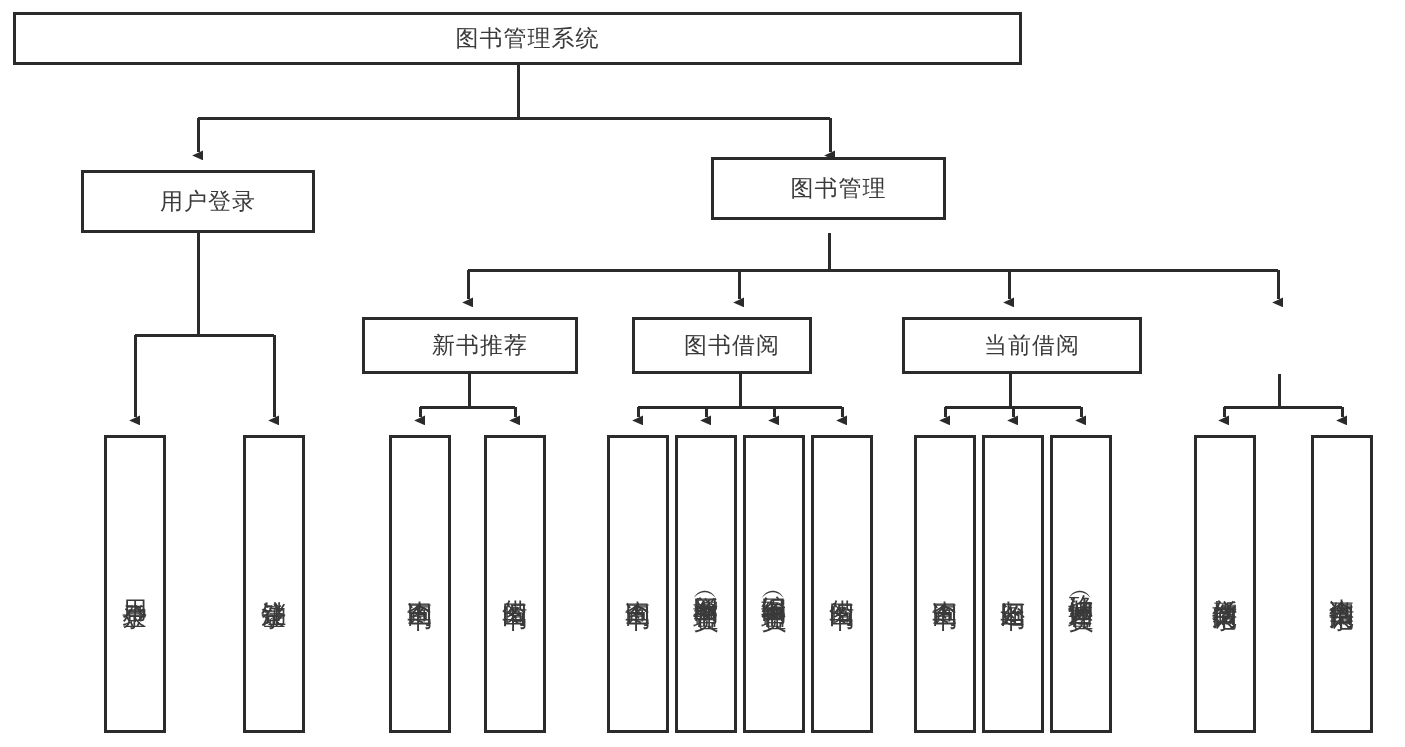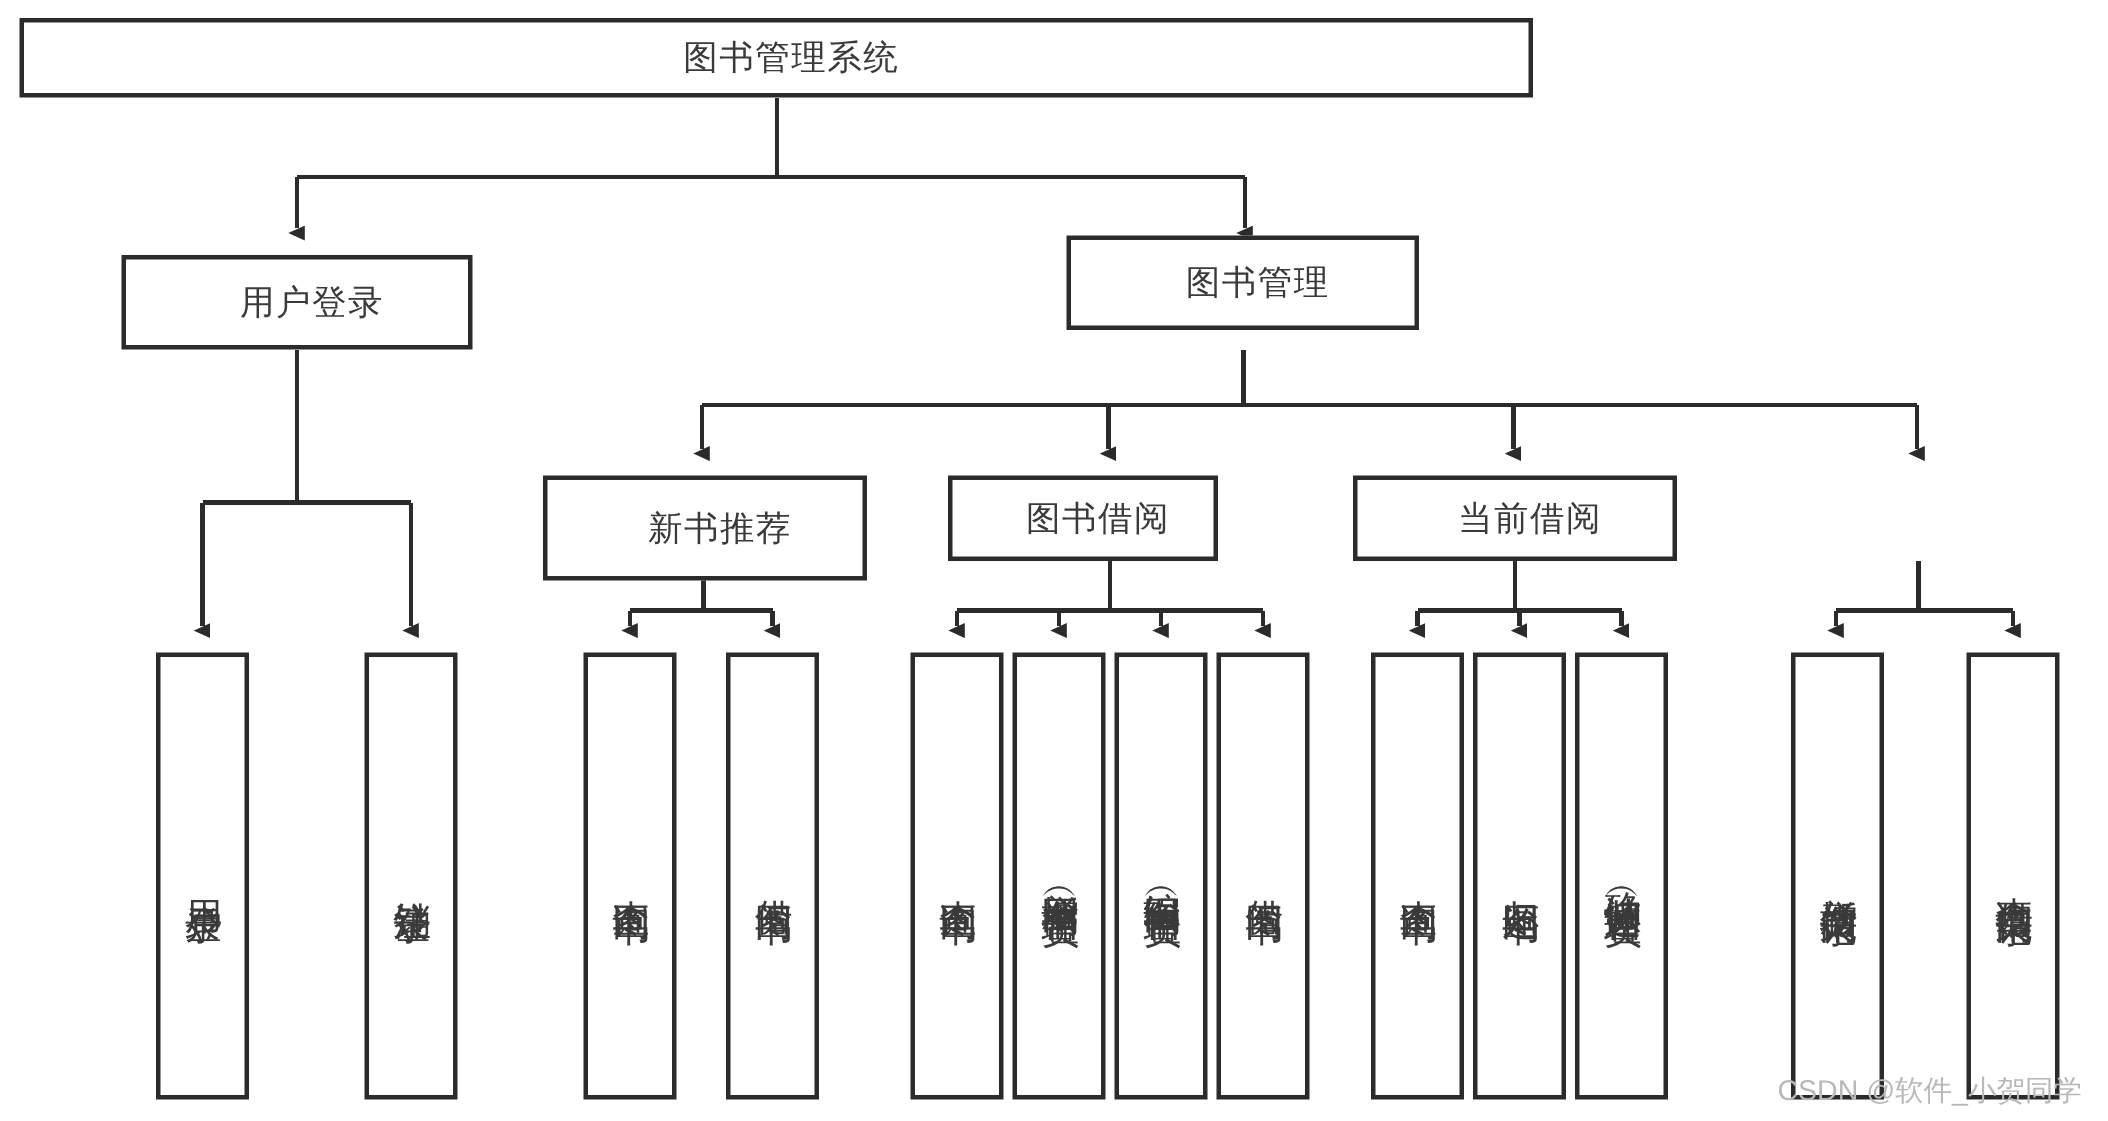--- a/index.html
+++ b/index.html
@@ -127,27 +127,27 @@
     <span>图书管理系统</span>
   </div>
 
   <div class="node node-h" style="left:81px; top:170px; width:234px; height:63px;">
     <span>用户登录</span>
   </div>
   <div class="node node-h" style="left:711px; top:157px; width:235px; height:63px;">
     <span>图书管理</span>
   </div>
 
-  <div class="node node-h" style="left:362px; top:317px; width:216px; height:70px;">
+  <div class="node node-h" style="left:362px; top:317px; width:216px; height:57px;">
     <span>新书推荐</span>
   </div>
   <div class="node node-h" style="left:632px; top:317px; width:180px; height:57px;">
     <span>图书借阅</span>
   </div>
-  <div class="node node-h" style="left:902px; top:317px; width:216px; height:57px;">
+  <div class="node node-h" style="left:902px; top:317px; width:240px; height:57px;">
     <span>当前借阅</span>
   </div>
 
   <div class="node node-v" style="left:104px; top:435px; width:62px; height:298px;">
     <span class="vtext">用户登录</span>
   </div>
   <div class="node node-v" style="left:243px; top:435px; width:62px; height:298px;">
     <span class="vtext">注销登录</span>
   </div>
 
@@ -181,15 +181,14 @@
     <span class="vtext">确认归还（管理员）</span>
   </div>
 
   <div class="node node-v" style="left:1194px; top:435px; width:62px; height:298px;">
     <span class="vtext">新增借阅记录</span>
   </div>
   <div class="node node-v" style="left:1311px; top:435px; width:62px; height:298px;">
     <span class="vtext">查询借阅记录</span>
   </div>
 
-  <div class="watermark">CSDN @软件_小贺同学</div>
 
 </div>
 
 </body></html>

